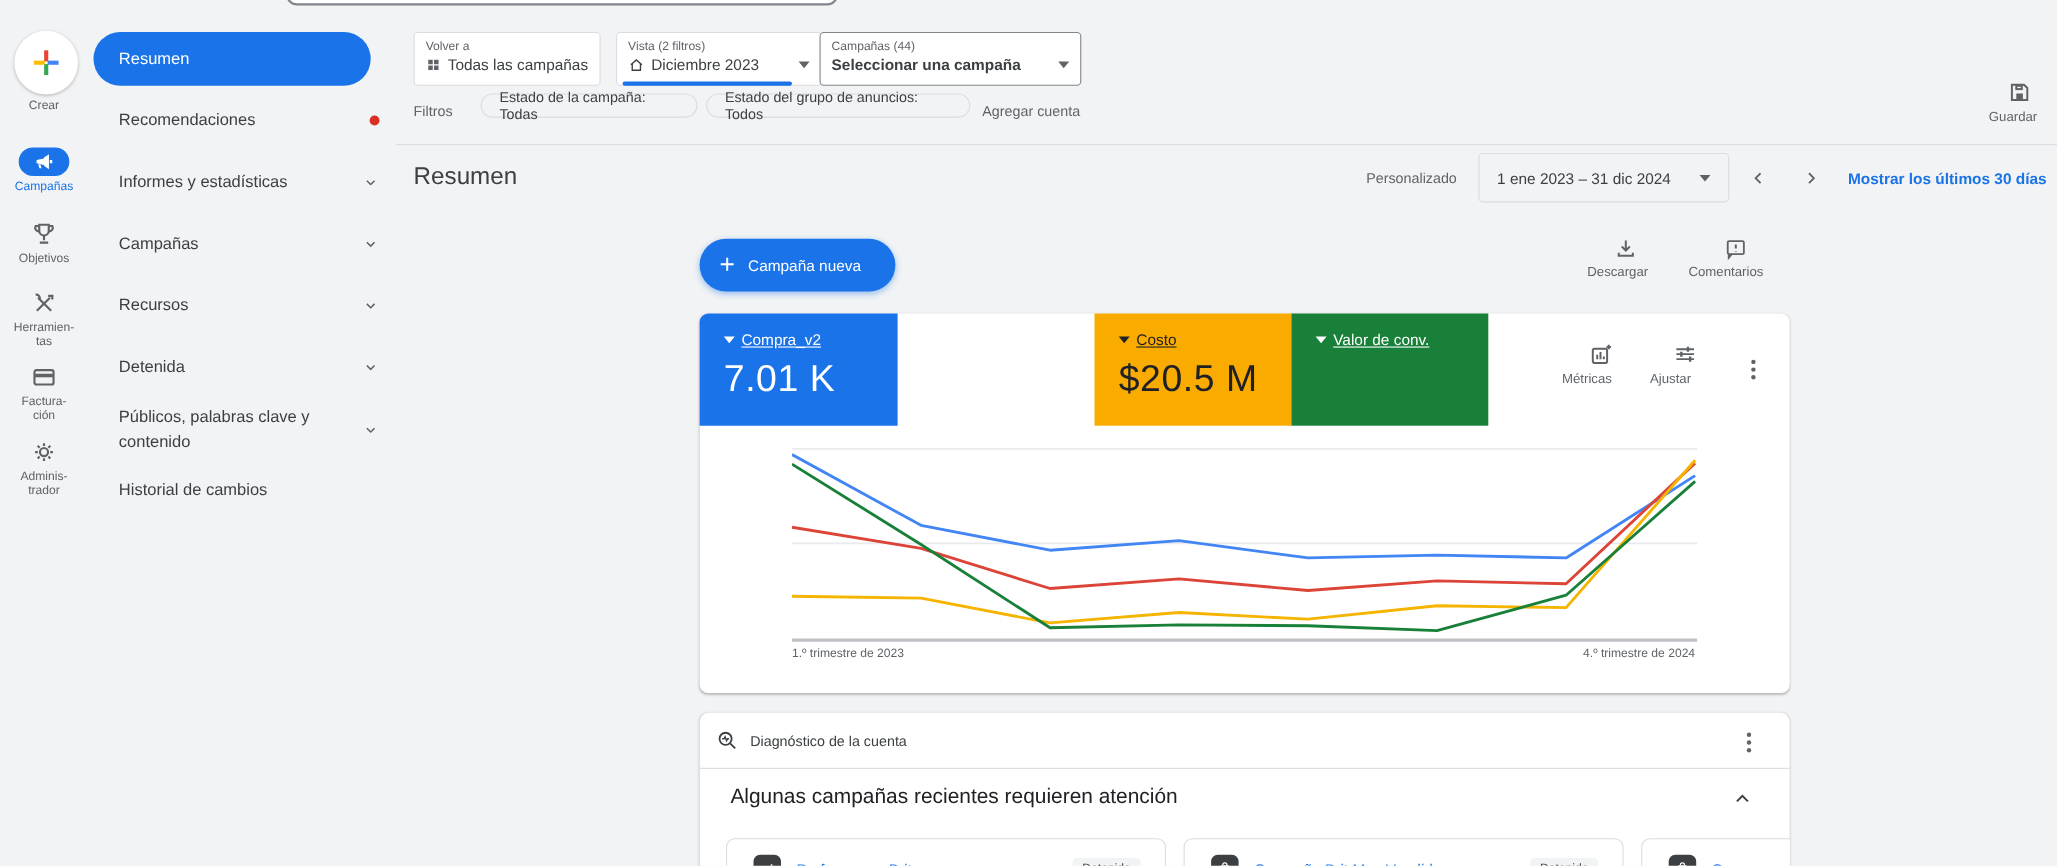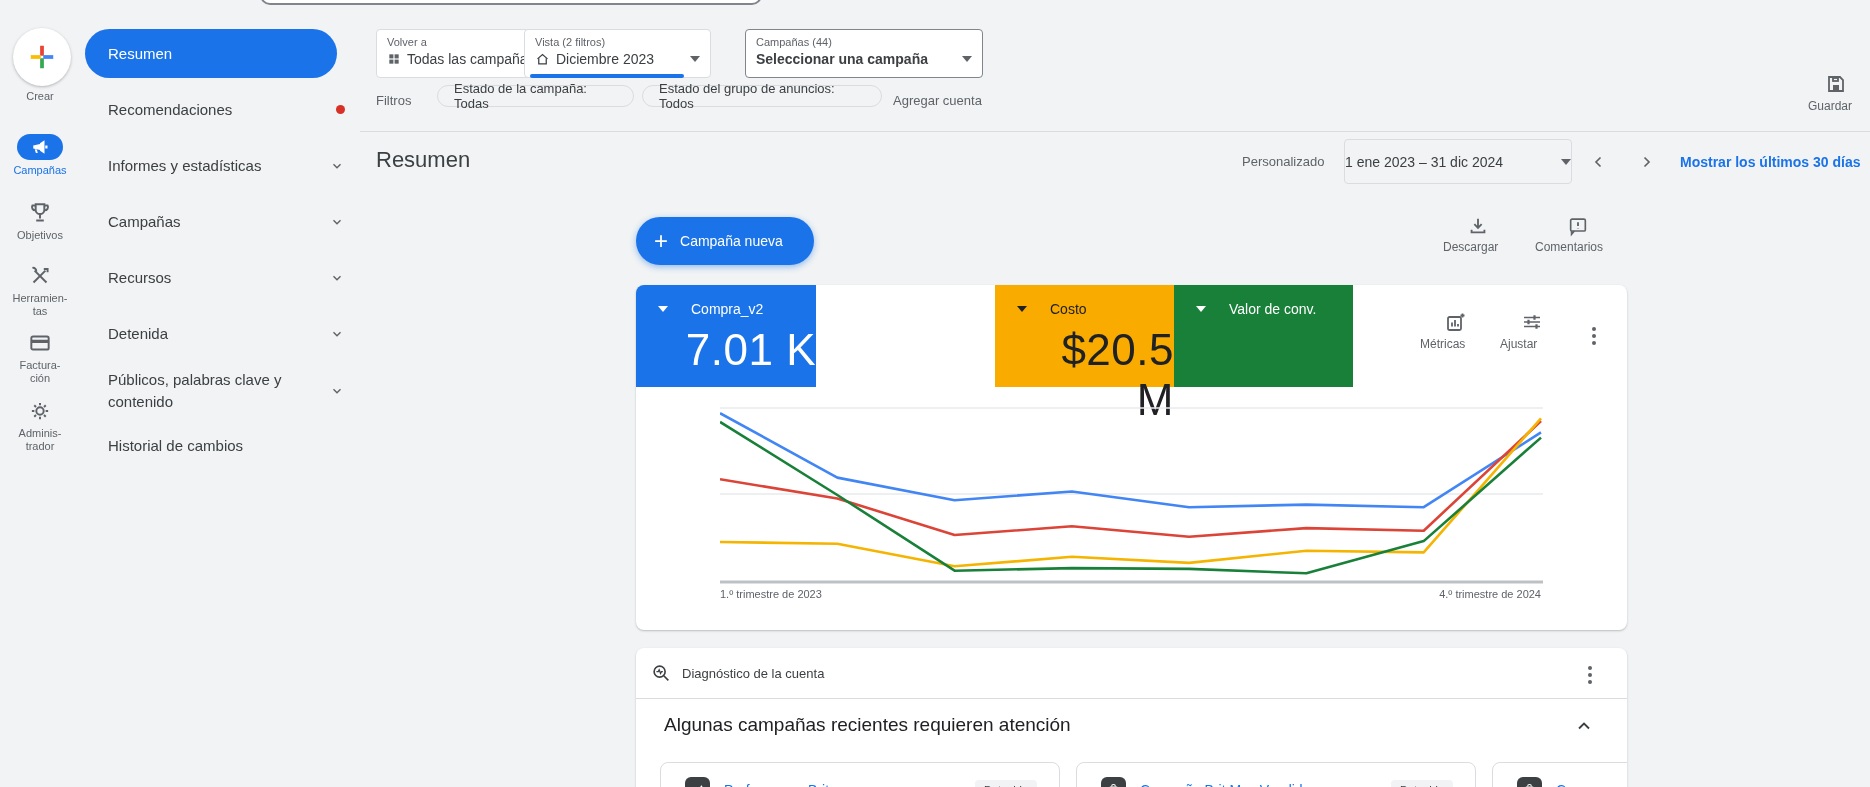--- a/index.html
+++ b/index.html
@@ -47,37 +47,37 @@
   .filters-label { left:376px; top:93px; font-size:13px; color:#5f6368; }
   .chip { position:absolute; top:85px; height:22px; border:1px solid #dadce0; border-radius:16px;
     display:flex; align-items:center; padding:0 16px; font-size:13px; color:#3c4043; cursor:pointer; }
   .add-filter { left:893px; top:93px; font-size:13px; color:#5f6368; cursor:pointer; }
   .hdivider { left:360px; top:131px; width:1510px; height:1px; background:#dadce0; }
 
   
   .page-title { left:376px; top:147px; font-size:22px; color:#3c4043; font-weight:400; }
   .range-type { left:1242px; top:154px; font-size:13px; color:#5f6368; }
   .date-box { left:1344px; top:139px; width:228px; height:45px; border:1px solid #dadce0; border-radius:4px;
-    display:flex; align-items:center; justify-content:space-between; padding:0 0; font-size:14px; color:#3c4043;
+    display:flex; align-items:center; justify-content:space-between; padding:0 16px; font-size:14px; color:#3c4043;
     background:transparent; cursor:pointer; }
   .nav-chev { top:148px; width:28px; height:28px; display:flex; align-items:center; justify-content:center; cursor:pointer; }
   .show-last { left:1680px; top:154px; font-size:14px; color:#1a73e8; font-weight:bold; cursor:pointer; }
 
   
   .new-campaign { left:636px; top:217px; width:178px; height:48px; border-radius:24px; background:#1a73e8;
     color:#fff; font-size:14px; display:flex; align-items:center; gap:12px; padding-left:18px;
     box-shadow:0 2px 6px rgba(26,115,232,.45); cursor:pointer; }
   .new-campaign .plus { font-size:24px; font-weight:400; line-height:24px; }
 
   
   .overview-card { left:636px; top:285px; width:991px; height:345px; background:#fff; border-radius:8px;
     box-shadow:0 1px 2px rgba(60,64,67,.3); }
   .metric-seg { position:absolute; top:0; height:102px; color:#fff; padding:16px 0 0 22px; cursor:pointer; }
-  .metric-seg .ml { font-size:14px; display:flex; align-items:center; gap:23px; }
-  .metric-seg .mv { font-size:44px; margin-top:8px; letter-spacing:.5px;text-align:right; }
+  .metric-seg .ml { font-size:14px; display:flex; align-items:center; gap:6px;text-decoration:underline; }
+  .metric-seg .mv { font-size:34px; margin-top:8px; letter-spacing:.5px; }
   .metric-seg .mcaret { width:0; height:0; border-left:5px solid transparent; border-right:5px solid transparent; border-top:6px solid currentColor; }
   .metric-dark { color:#202124; }
   .seg0 { border-top-left-radius:8px; }
   .chart-xlab { position:absolute; top:303px; font-size:11px; color:#5f6368; }
 
   
   .diag-card { left:636px; top:648px; width:991px; height:160px; background:#fff; border-radius:8px 8px 0 0;
     box-shadow:0 1px 2px rgba(60,64,67,.3); overflow:hidden; }
   .diag-head { position:absolute; left:14px; top:8px; height:34px; display:flex; align-items:center; gap:10px;
     font-size:13px; color:#3c4043; }
@@ -248,21 +248,21 @@
         <rect x="4" y="4" width="7" height="7"></rect>
           <rect x="13" y="4" width="7" height="7"></rect>
         <rect x="4" y="13" width="7" height="7"></rect>
           <rect x="13" y="13" width="7" height="7"></rect>
       </svg>
     </span>
     <span>Todas las campañas</span>
   </div>
 </div>
 
-<div class="tool-box" style="left:524px; width:187px;">
+<div class="tool-box" style="left:560px; width:187px;">
   <div class="lab">Vista (2 filtros)</div>
   <div class="val">
     <span>
       <svg width="15" height="15" viewBox="0 0 24 24" fill="none" stroke="#3c4043" stroke-width="2">
         <path d="M4 11l8-7 8 7"></path>
           <path d="M6 10v9h12v-9"></path>
       </svg>
     </span>
     <span style="flex:1;">Diciembre 2023</span>
     <span class="caret"></span>

